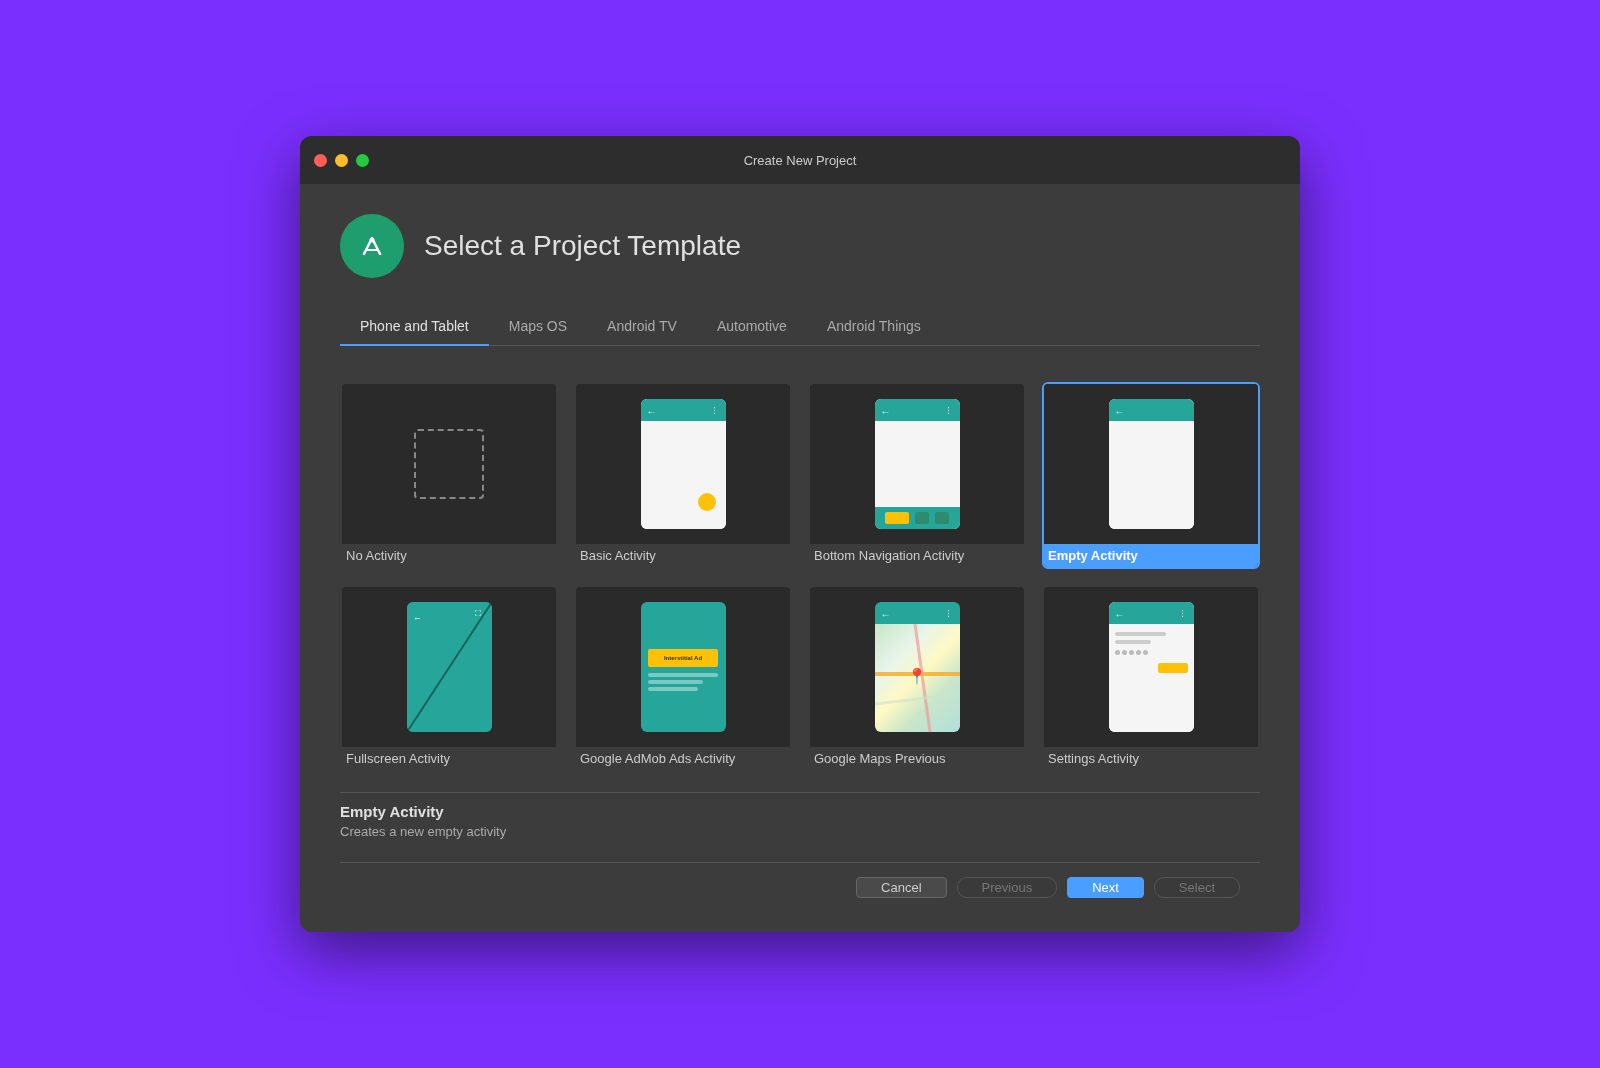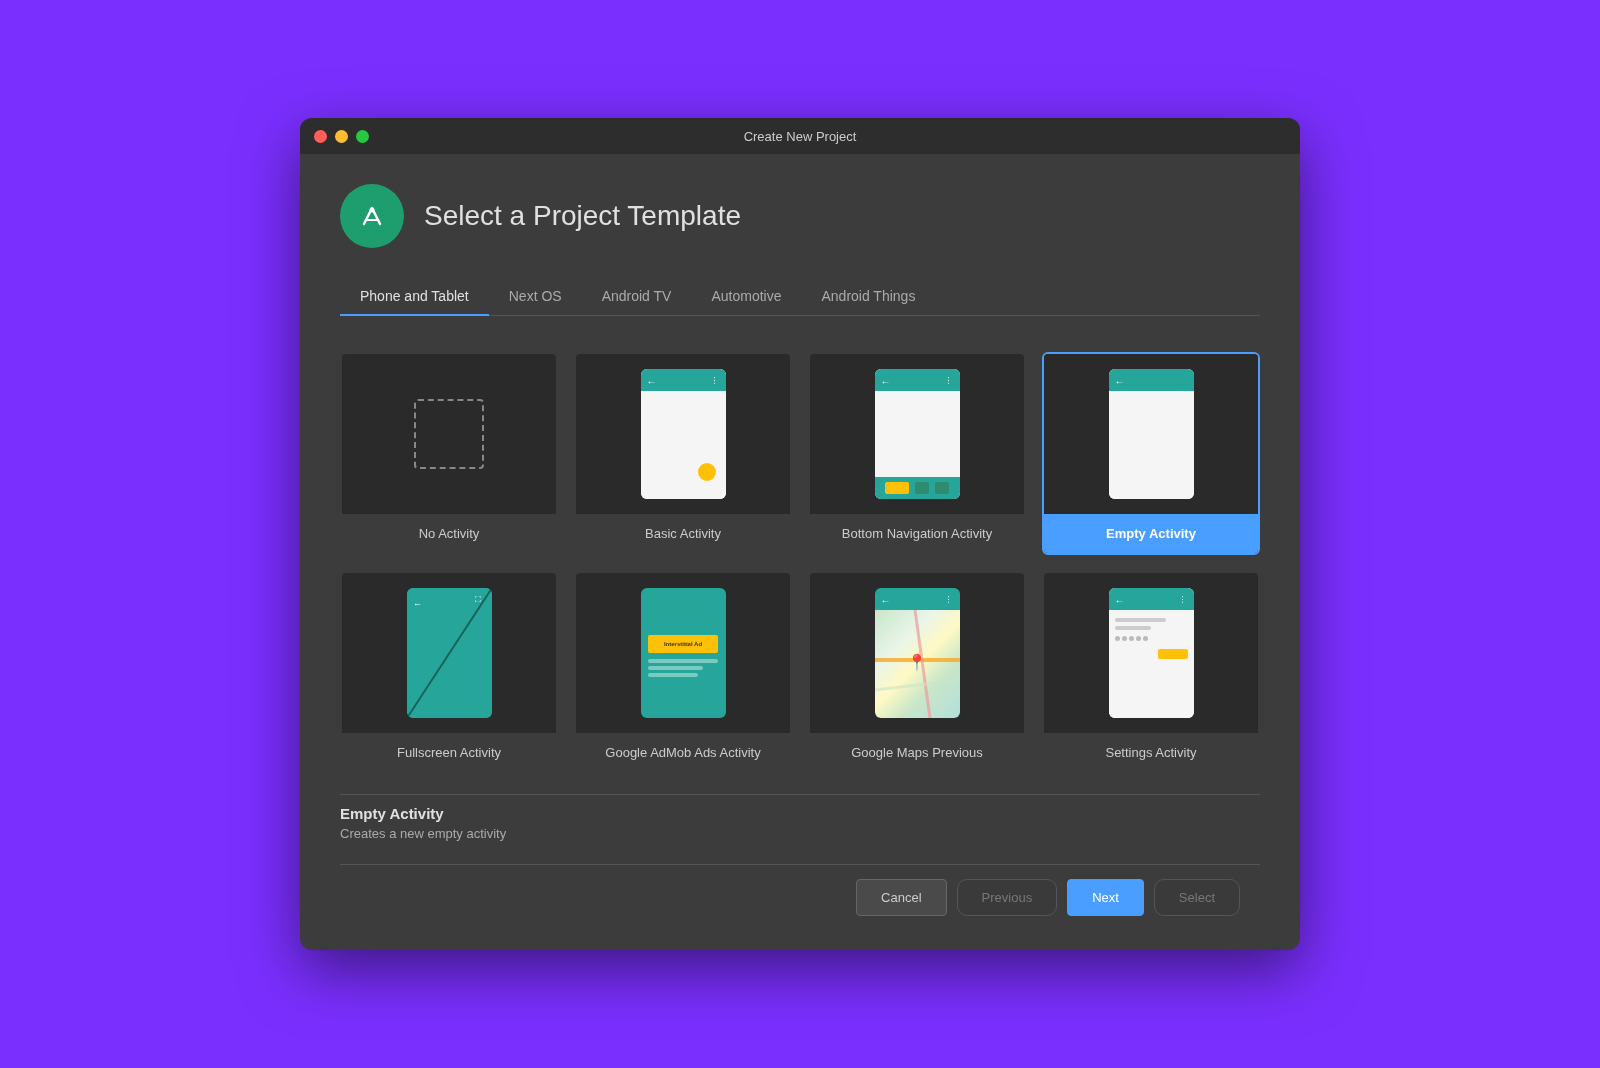--- a/index.html
+++ b/index.html
@@ -19,21 +19,21 @@
       overflow: hidden;
       box-shadow: 0 20px 60px rgba(0,0,0,0.5);
     }
     .titlebar {
       background: #2d2d2d;
       display: flex;
       align-items: center;
       justify-content: center;
       padding: 10px 16px;
       position: relative;
-      height: 36px;
+      height: 48px;
     }
     .traffic-lights {
       position: absolute;
       left: 14px;
       display: flex;
       gap: 8px;
     }
     .traffic-light {
       width: 13px;
       height: 13px;
@@ -116,22 +116,22 @@
       width: 100%;
       height: 160px;
       background: #2a2a2a;
       display: flex;
       align-items: center;
       justify-content: center;
       position: relative;
     }
     .template-label {
       width: 100%;
-      text-align: center;
-      padding: 12px 4px;
+      text-align: left;
+      padding: 4px 4px;
       font-size: 13px;
       color: #ccc;
       background: transparent;
     }
     .template-item.selected .template-label {
       background: #4a9eff;
       color: #fff;
       font-weight: 600;
     }
     
@@ -333,21 +333,21 @@
     .footer {
       display: flex;
       justify-content: flex-end;
       align-items: center;
       gap: 10px;
       padding: 14px 20px 14px;
       border-top: 1px solid #555;
       margin-top: 10px;
     }
     .btn {
-      padding: 10px 24px;
+      padding: 2px 24px;
       border-radius: 4px;
       font-size: 13px;
       cursor: pointer;
       border: 1px solid #666;
       background: #4a4a4a;
       color: #ccc;
     }
     .btn.primary {
       background: #4a9eff;
       border-color: #4a9eff;
@@ -384,21 +384,21 @@
           <path d="M12 28 L20 12 L28 28" stroke="white" stroke-width="2.5" fill="none" stroke-linecap="round" stroke-linejoin="round"></path>
           <circle cx="20" cy="14" r="2.5" fill="white"></circle>
           <line x1="14" y1="24" x2="26" y2="24" stroke="white" stroke-width="2" stroke-linecap="round"></line>
         </svg>
       </div>
       <h1 class="header-title">Select a Project Template</h1>
     </div>
 
     <div class="tabs">
       <div class="tab active">Phone and Tablet</div>
-      <div class="tab">Next OS</div>
+      <div class="tab">Maps OS</div>
       <div class="tab">Android TV</div>
       <div class="tab">Automotive</div>
       <div class="tab">Android Things</div>
     </div>
 
     <div class="templates-grid">
 
       <div class="template-item">
         <div class="template-preview">
           <div class="no-activity-box"></div>

